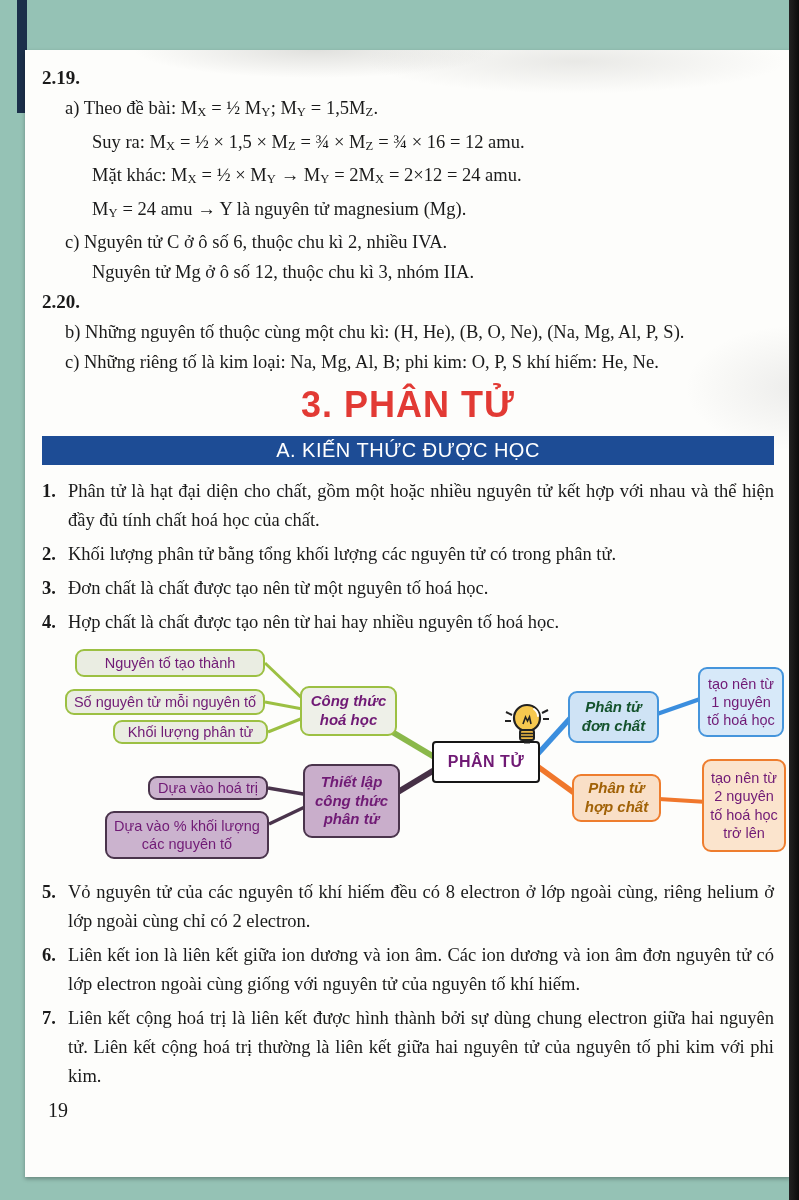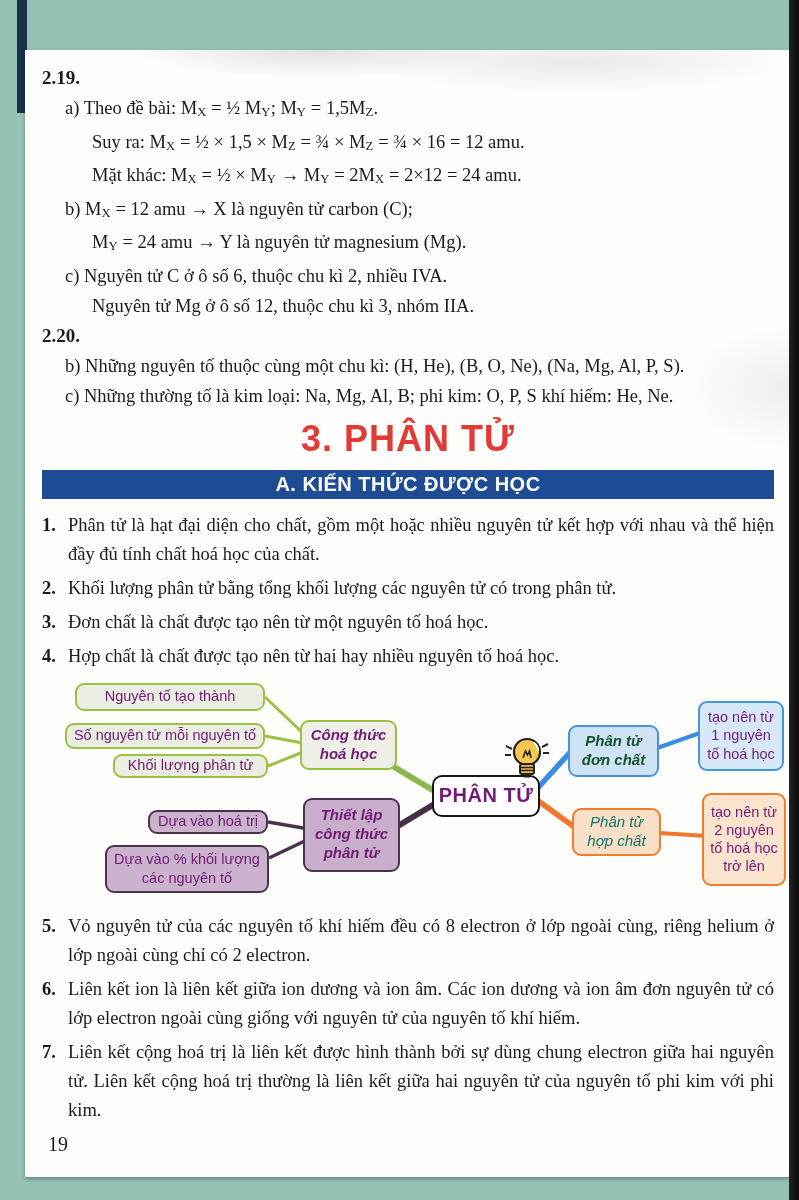--- a/index.html
+++ b/index.html
@@ -31,21 +31,21 @@
   sub{font-size:0.68em;vertical-align:-0.12em;letter-spacing:.3px;}
 
   
   .sec-title{
     font-family:"Liberation Sans",sans-serif;font-weight:bold;
     font-size:36px;color:var(--accent-red,#e23a34);
     text-align:center;margin:12px 0 10px 0;letter-spacing:1px;
   }
   .sec-banner{
     background:var(--banner-blue,#1d4c95);color:#fff;
-    font-family:"Liberation Sans",sans-serif;font-weight:bold;font-size:20px;
+    font-family:"Liberation Sans",sans-serif;font-weight:normal;font-size:20px;
     text-align:center;height:29px;line-height:29px;letter-spacing:.5px;
     margin-bottom:12px;
   }
 
   
   .k-item{display:flex;font-size:18.5px;line-height:29px;margin-bottom:5px;}
   .k-num{font-weight:bold;flex:0 0 26px;}
   .k-text{flex:1;text-align:justify;}
 
   
@@ -53,24 +53,24 @@
   .diagram svg.wires{position:absolute;left:0;top:0;z-index:1;}
   .dbox{
     position:absolute;z-index:2;box-sizing:border-box;
     display:flex;align-items:center;justify-content:center;text-align:center;
     font-size:14.5px;line-height:1.25;color:#701a75;border-radius:9px;padding:2px 4px;
   }
   .g-item{background:var(--green-fill,#eaede2);border:2px solid var(--green-border,#9cc043);}
   .g-hub{background:#eef0e8;border:2.5px solid var(--green-border,#9cc043);font-weight:bold;font-style:italic;font-size:15px;}
   .p-item{background:var(--purple-fill,#cbb3ce);border:2px solid var(--purple-border,#4a344c);}
   .p-hub{background:#c9aecb;border:2.5px solid var(--purple-border,#4a344c);font-weight:bold;font-style:italic;font-size:15px;}
-  .center-box{background:#fff;border:2.5px solid #161616;font-weight:bold;font-size:20px;letter-spacing:.5px;border-radius:10px;}
+  .center-box{background:#fff;border:2.5px solid #161616;font-weight:bold;font-size:16px;letter-spacing:.5px;border-radius:4px;}
   .b-hub{background:var(--blue-fill,#cfe3f5);border:2.5px solid var(--blue-border,#4595dc);font-weight:bold;font-style:italic;font-size:15px;color:#14532d;}
   .b-leaf{background:#d7e9f9;border:2.5px solid var(--blue-border,#4595dc);}
-  .o-hub{background:var(--orange-fill,#f9dfc7);border:2.5px solid var(--orange-border,#ee7d2e);font-weight:normal;font-style:italic;font-size:15px;color:#0f766e;}
+  .o-hub{background:var(--orange-fill,#f9dfc7);border:2.5px solid var(--orange-border,#ee7d2e);font-weight:bold;font-style:italic;font-size:15px;color:#a16207;}
   .o-leaf{background:#fbe4cd;border:2.5px solid var(--orange-border,#ee7d2e);}
   line.gthin{stroke:var(--green-border,#9cc043);stroke-width:3;}
   line.gthick{stroke:var(--green-line,#8ab84a);stroke-width:6;}
   line.pthin{stroke:var(--purple-border,#4a344c);stroke-width:3.5;}
   line.pthick{stroke:var(--purple-line,#463046);stroke-width:6;}
   line.bthick{stroke:var(--blue-line,#3b8ede);stroke-width:5.5;}
   line.bthin{stroke:var(--blue-line,#3b8ede);stroke-width:4;}
   line.othick{stroke:var(--orange-line,#f0772c);stroke-width:5.5;}
   line.othin{stroke:var(--orange-line,#f0772c);stroke-width:4;}
   .bulb{position:absolute;left:478px;top:56px;z-index:3;}
@@ -84,30 +84,29 @@
 <div class="book-edge"></div>
 
 <div class="page">
   <div class="content">
 
     <div class="exercise">
       <div class="ex-id">2.19.</div>
       <div class="ex-line lvl1">a) Theo đề bài: M<sub>X</sub> = ½ M<sub>Y</sub>; M<sub>Y</sub> = 1,5M<sub>Z</sub>.</div>
       <div class="ex-line lvl2">Suy ra: M<sub>X</sub> = ½ × 1,5 × M<sub>Z</sub> = ¾ × M<sub>Z</sub> = ¾ × 16 = 12 amu.</div>
       <div class="ex-line lvl2">Mặt khác: M<sub>X</sub> = ½ × M<sub>Y</sub> → M<sub>Y</sub> = 2M<sub>X</sub> = 2×12 = 24 amu.</div>
-      <div class="ex-line lvl1">b) M<sub>X</sub> = 12 amu → X là nguyên tử carbon (C);</div>
       <div class="ex-line lvl2">M<sub>Y</sub> = 24 amu → Y là nguyên tử magnesium (Mg).</div>
       <div class="ex-line lvl1">c) Nguyên tử C ở ô số 6, thuộc chu kì 2, nhiều IVA.</div>
       <div class="ex-line lvl2">Nguyên tử Mg ở ô số 12, thuộc chu kì 3, nhóm IIA.</div>
     </div>
 
     <div class="exercise">
       <div class="ex-id">2.20.</div>
       <div class="ex-line lvl1">b) Những nguyên tố thuộc cùng một chu kì: (H, He), (B, O, Ne),  (Na, Mg, Al, P, S).</div>
-      <div class="ex-line lvl1">c) Những thường tố là kim loại: Na, Mg, Al, B; phi kim: O, P, S khí hiếm: He, Ne.</div>
+      <div class="ex-line lvl1">c) Những riêng tố là kim loại: Na, Mg, Al, B; phi kim: O, P, S khí hiếm: He, Ne.</div>
     </div>
 
     <div class="sec-title">3. PHÂN TỬ</div>
     <div class="sec-banner">A. KIẾN THỨC ĐƯỢC HỌC</div>
 
     <div class="k-item">
       <span class="k-num">1.</span>
       <span class="k-text">Phân tử là hạt đại diện cho chất, gồm một hoặc nhiều nguyên tử kết hợp với nhau và thể hiện đầy đủ tính chất hoá học của chất.</span>
     </div>
     <div class="k-item">

